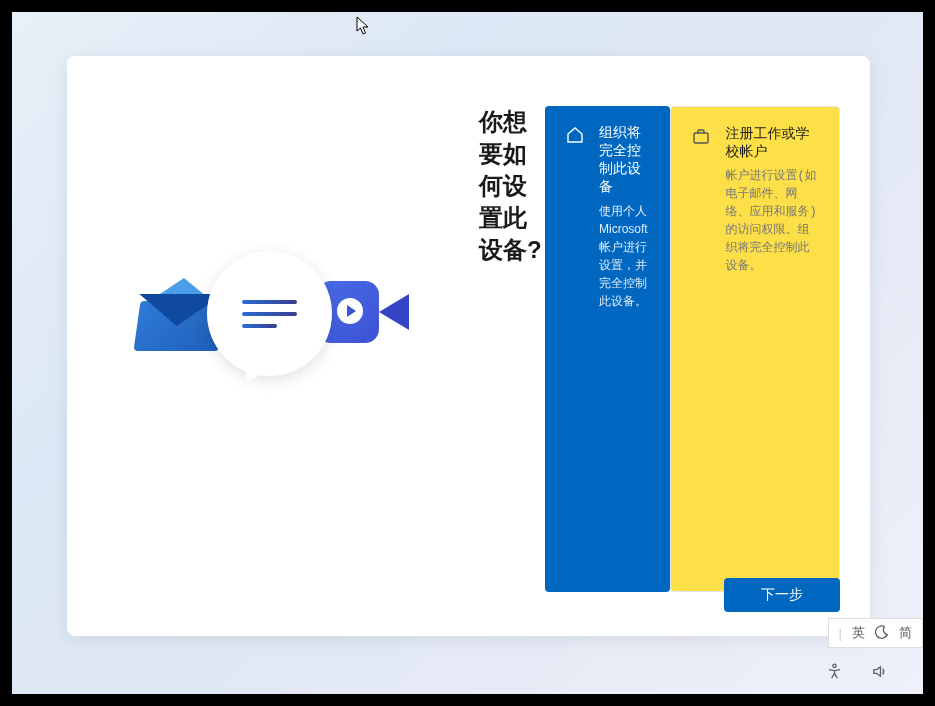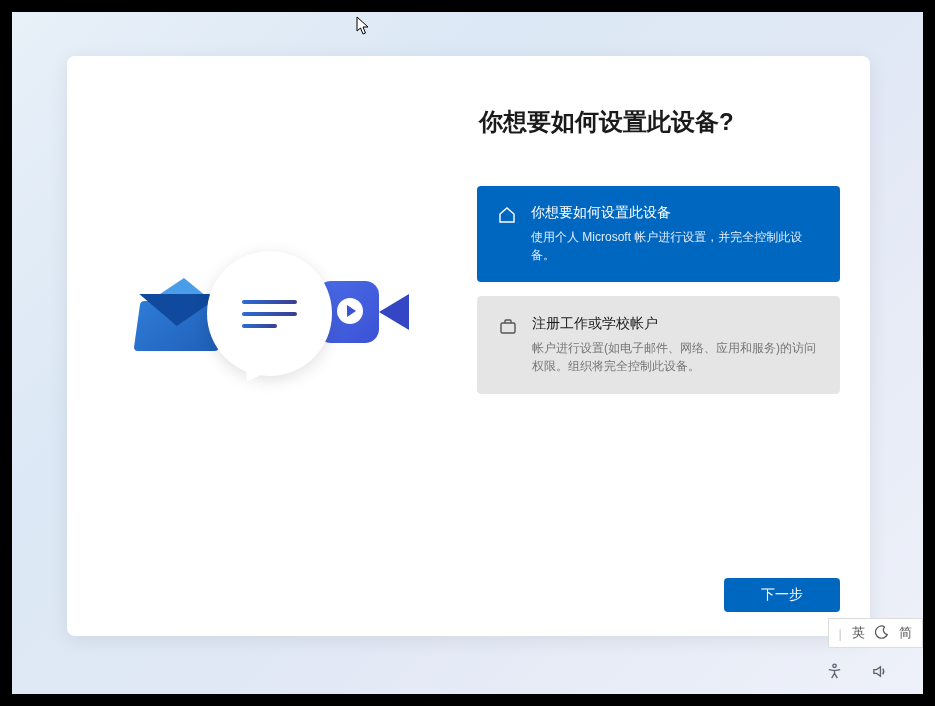--- a/index.html
+++ b/index.html
@@ -198,21 +198,21 @@
       border-top: 6px solid transparent;
       border-bottom: 6px solid transparent;
       border-left: 9px solid #3b52d4;
       margin-left: 2px;
     }
     
     .right-pane {
       flex: 1;
       padding: 50px 30px 30px 0;
       display: flex;
-      flex-direction: column;
+      flex-direction: row;
       position: relative;
     }
     
     .title {
       font-size: 24px;
       font-weight: 600;
       color: #1a1a1a;
       margin-bottom: 48px;
       margin-left: 2px;
     }
@@ -224,23 +224,24 @@
       display: flex;
       cursor: pointer;
     }
     
     .option.selected {
       background: #0067c0;
       color: #fff;
     }
     
     .option.unselected {
-      background: #e5e5e5;
+      background: #fde047;
       border: 1px solid #e6e6e6;
       color: #1a1a1a;
+      font-family: Liberation Mono, monospace;
     }
     
     .option-icon {
       width: 22px;
       flex-shrink: 0;
       margin-right: 12px;
       margin-top: 1px;
     }
     
     .option-text {
@@ -352,21 +353,21 @@
     <div class="right-pane">
       <h1 class="title">你想要如何设置此设备?</h1>
 
       <div class="option selected">
         <div class="option-icon">
           <svg viewBox="0 0 20 20" width="20" height="20" fill="none" stroke="#fff" stroke-width="1.4">
             <path d="M3 9 L10 3 L17 9 L17 17 L3 17 Z"></path>
           </svg>
         </div>
         <div class="option-text">
-          <div class="option-title">你想要如何设置此设备</div>
+          <div class="option-title">组织将完全控制此设备</div>
           <div class="option-desc">使用个人 Microsoft 帐户进行设置，并完全控制此设备。</div>
         </div>
       </div>
 
       <div class="option unselected">
         <div class="option-icon">
           <svg viewBox="0 0 20 20" width="20" height="20" fill="none" stroke="#555" stroke-width="1.4">
             <rect x="3" y="7" width="14" height="10" rx="1.5"></rect>
             <path d="M7 7 L7 5 Q7 4 8 4 L12 4 Q13 4 13 5 L13 7"></path>
           </svg>

